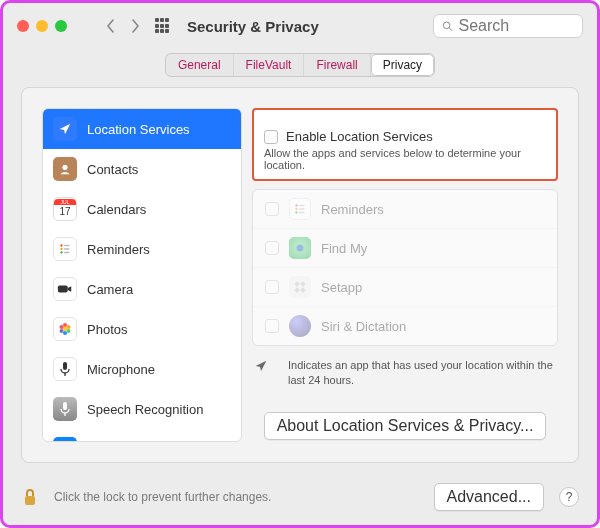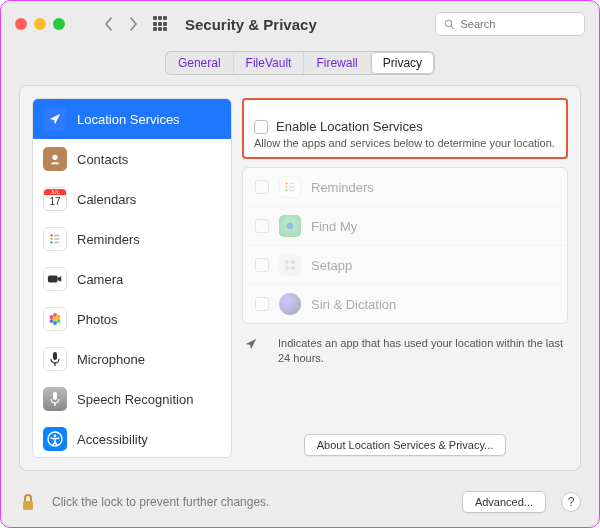--- a/index.html
+++ b/index.html
@@ -9,21 +9,21 @@
     width: 600px;
     height: 528px;
     overflow: hidden;
     font-size: 13px;
     color: #333;
   }
   .window {
     width: 600px;
     height: 528px;
     background: #ececec;
-    border: 1px solid #d946ef;
+    border: 3px solid #d946ef;
     border-radius: 10px;
     display: flex;
     flex-direction: column;
   }
   .titlebar {
     height: 46px;
     display: flex;
     align-items: center;
     padding: 0 14px;
     gap: 10px;
@@ -39,41 +39,41 @@
   .grid-icon { width:16px; height:16px; display:inline-flex; flex-wrap:wrap; gap:1px;}
   .grid-icon span{ width:4px;height:4px;background:#555;border-radius:1px;}
   .title { font-weight: 600; font-size:15px; color:#3a3a3a; margin-left:6px;}
   .spacer { flex:1; }
   .search-wrap {
     display:flex; align-items:center; gap:6px;
     background:#fff; border:1px solid #d0d0d0; border-radius:6px;
     padding:3px 8px; height:24px; width:150px;
   }
   .search-wrap svg{ width:12px;height:12px; color:#888;}
-  .search-wrap input{ border:0; outline:0; font-size:11px; width:100%; background:transparent; color:#666;}
+  .search-wrap input{ border:0; outline:0; font-size:16px; width:100%; background:transparent; color:#666;}
   .tabs-row { display:flex; justify-content:center; padding:4px 0 10px 0;}
   .seg {
     display:flex; border:1px solid #c9c9c9; border-radius:6px; overflow:hidden;
     background:#e7e7e7;
     font-size:12px;
   }
   .seg div{
-    padding:4px 12px; color:#6d28d9; border-right:1px solid #d7d7d7;
+    padding:4px 12px; color:#be185d; border-right:1px solid #d7d7d7;
     display:flex;align-items:center;
   }
   .seg div:last-child{border-right:0;}
   .seg div.active{ background:#fff; color:#222; border-radius:5px; box-shadow:0 0 0 1px #c9c9c9 inset;}
   .content {
     flex:1;
     margin:0 18px 10px 18px;
     border:1px solid #d6d6d6;
     border-radius:8px;
     background:#f4f3f3;
     display:flex;
-    padding:12px;
+    padding:20px;
     gap:10px;
     overflow:hidden;
   }
   .sidebar {
     width:200px;
     background:#fff;
     border:1px solid #dedede;
     border-radius:6px;
     overflow:hidden;
     display:flex; flex-direction:column;
@@ -119,21 +119,21 @@
   .app-row .chk{opacity:.9;}
   .app-ico{
     width:22px;height:22px;border-radius:5px;display:inline-flex;align-items:center;justify-content:center;
   }
   .note-row{ display:flex; gap:20px; align-items:flex-start; margin:4px 2px 0 2px;}
   .note-row svg{width:14px;height:14px;color:#6a6a6a;flex-shrink:0; margin-top:1px;}
   .note-row span{font-size:11px;color:#555;line-height:1.35;}
   .about-row{ display:flex; justify-content:center; margin-top:auto; padding:6px 0 2px 0;}
   .btn {
     background:#fff; border:1px solid #c8c8c8; border-radius:5px;
-    padding:4px 12px; font-size:11px; color:#333;
+    padding:4px 12px; font-size:16px; color:#333;
     box-shadow:0 1px 1px rgba(0,0,0,.05);
   }
   .footer{
     display:flex; align-items:center; gap:15px;
     padding:10px 18px 14px 18px;
   }
   .lock-ico{width:18px;height:22px;display:inline-flex;align-items:center;justify-content:center;}
   .footer-text{ font-size:12px; color:#7a7a7a; }
   .footer .spacer{flex:1;}
   .round-help{

